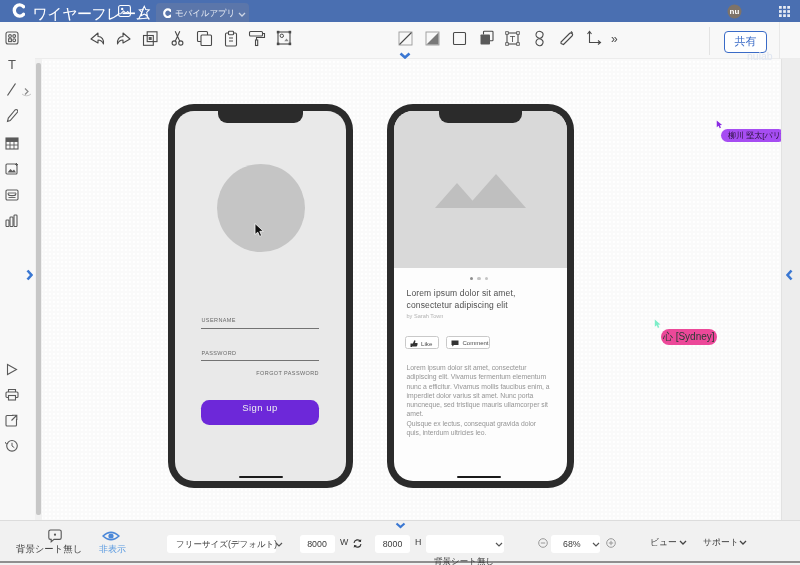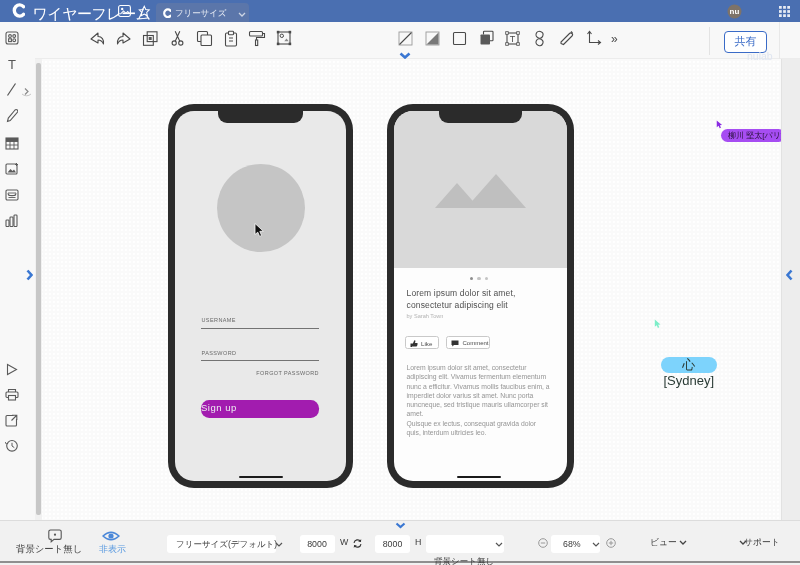--- a/index.html
+++ b/index.html
@@ -36,21 +36,21 @@
 
 .phone { position:absolute; background:#2b2b2b; border-radius:26px; z-index:5; }
 .screen { position:absolute; border-radius:19px; z-index:6; }
 .notch { position:absolute; background:#2b2b2b; border-radius:0 0 9px 9px; z-index:8; }
 .homebar { position:absolute; width:44px; height:2.6px; background:#1b1b1b; border-radius:2px; z-index:8; }
 
 
 .p1circle { position:absolute; left:217px; top:164px; width:88px; height:88px; border-radius:50%; background:#c5c5c5; z-index:7; }
 .p1label { position:absolute; font-size:5.5px; letter-spacing:0.4px; color:#686868; z-index:7; }
 .p1line { position:absolute; left:201px; width:118px; height:1px; background:#737373; z-index:7; }
-.signup { position:absolute; left:201px; top:400px; width:118px; height:18px; background:#a21caf; border-radius:8.2px; color:#edeff1; font-size:9.5px; text-align:left; line-height:16.5px; letter-spacing:0.5px; z-index:7; }
+.signup { position:absolute; left:201px; top:400px; width:118px; height:25px; background:#6d28d9; border-radius:8.2px; color:#edeff1; font-size:9.5px; text-align:center; line-height:16.5px; letter-spacing:0.5px; z-index:7; }
 
 
 .p2img { position:absolute; left:394px; top:111px; width:172.5px; height:157px; background:#d9d9d9; border-radius:19px 19px 0 0; z-index:6; }
 .dot { position:absolute; width:3.4px; height:3.4px; border-radius:50%; z-index:7; }
 .p2title { position:absolute; left:406.5px; top:288.2px; font-size:8.5px; letter-spacing:0.15px; line-height:11.4px; color:#4f4f4f; z-index:7; }
 .p2by { position:absolute; left:406.5px; top:313px; font-size:5.6px; color:#b3b3b3; z-index:7; }
 .p2btn { position:absolute; top:336px; height:13.4px; background:#fff; border:0.8px solid #c9c9c9; border-radius:2.5px; z-index:7; }
 .p2body { position:absolute; left:406.5px; top:363px; font-size:6.8px; letter-spacing:-0.02px; line-height:9.25px; color:#959595; z-index:7; }
 
 
@@ -69,21 +69,21 @@
     <circle cx="4.5" cy="4.3" r="1.3" fill="#fff"></circle>
     <path d="M2.5 10 L6 6.5 L8.5 9 L10.5 7 L12 8.8" fill="none" stroke="#fff" stroke-width="1.1"></path>
   </svg>
   <svg class="abs" style="left:138px;top:4.5px;" width="12.5" height="12.5" viewBox="0 0 24 24">
     <path d="M12 2.5 L14.9 8.6 L21.5 9.5 L16.7 14.1 L17.9 20.7 L12 17.5 L6.1 20.7 L7.3 14.1 L2.5 9.5 L9.1 8.6 Z" fill="none" stroke="#fff" stroke-width="2"></path>
   </svg>
   <div class="tab">
     <svg class="abs" style="left:5.5px;top:4.5px;" width="9.5" height="10.5" viewBox="0 0 14 15">
       <path d="M 12.5 3.7 A 5.3 5.6 0 1 0 12.5 11.3" fill="none" stroke="#fff" stroke-width="3.4" stroke-linecap="round"></path>
     </svg>
-    <div class="tabtxt">フリーサイズ</div>
+    <div class="tabtxt">モバイルアプリ</div>
     <svg class="abs" style="left:81.5px;top:8.5px;" width="8" height="5" viewBox="0 0 8 5">
       <path d="M1 1 L4 4 L7 1" fill="none" stroke="#cdd5e4" stroke-width="1.3"></path>
     </svg>
   </div>
   <svg class="abs" style="left:727px;top:4px;" width="15" height="15" viewBox="0 0 15 15">
     <circle cx="7.5" cy="7.5" r="7" fill="#7d736a"></circle>
     <text x="7.5" y="10.4" font-size="8" fill="#fff" text-anchor="middle" font-family="Liberation Sans" font-weight="bold">nu</text>
   </svg>
   <div class="nulab">nulab</div>
   <svg class="abs" style="left:779px;top:6px;" width="11" height="11" viewBox="0 0 12 12">
@@ -305,21 +305,21 @@
 </div>
 <div class="p2body">Lorem ipsum dolor sit amet, consectetur<br>adipiscing elit. Vivamus fermentum elementum<br>nunc a efficitur. Vivamus mollis faucibus enim, a<br>imperdiet dolor varius sit amet. Nunc porta<br>nuncneque, sed tristique mauris ullamcorper sit<br>amet.<br>Quisque ex lectus, consequat gravida dolor<br>quis, interdum ultricies leo.</div>
 
 <svg class="abs" style="left:715.5px;top:119.5px;z-index:9;" width="7.5" height="9" viewBox="0 0 10 12">
   <path d="M1 0.5 L1 9.5 L3.4 7.6 L4.9 11 L6.6 10.2 L5.2 6.9 L8.1 6.7 Z" fill="#8a2be2"></path>
 </svg>
 <div class="pill" style="left:721px;top:128.5px;width:64px;height:13.5px;background:#a64df2;border-radius:7px;color:#251036;line-height:13.5px;padding-left:7px;overflow:hidden;white-space:nowrap;">柳川 堅太[パリ]</div>
 <svg class="abs" style="left:654px;top:319px;z-index:9;" width="8" height="10" viewBox="0 0 10 12">
   <path d="M1 0.5 L1 9.5 L3.4 7.6 L4.9 11 L6.6 10.2 L5.2 6.9 L8.1 6.7 Z" fill="#7deec9"></path>
 </svg>
-<div class="pill" style="left:661px;top:328.5px;width:55.5px;height:16px;background:#7dd3fc;border-radius:8px;color:#2a3b35;line-height:16px;text-align:center;font-size:13px;margin-top:28px;">心 [Sydney]</div>
+<div class="pill" style="left:661px;top:328.5px;width:55.5px;height:16px;background:#ec4899;border-radius:8px;color:#2a3b35;line-height:16px;text-align:center;font-size:10px;">心 [Sydney]</div>
 
 <div class="bottombar"></div>
 <div class="bline"></div>
 <div id="bicons"></div>
 <div class="btxt" style="left:16px;top:543px;font-size:9.4px;">背景シート無し</div>
 <div class="btxt" style="left:99px;top:543.2px;font-size:9px;color:#5a9ae0;">非表示</div>
 <div class="wbox" style="left:167px;top:534.5px;width:109px;">
   <div class="abs" style="left:9px;top:4.3px;white-space:nowrap;font-size:8.5px;">フリーサイズ(デフォルト)</div>
   <svg class="abs" style="left:108px;top:7px;" width="8" height="5" viewBox="0 0 8 5">
       <path d="M1 1 L4 4 L7 1" fill="none" stroke="#555" stroke-width="1.2"></path>
@@ -352,21 +352,21 @@
     </svg>
 </div>
 <svg class="abs" style="left:605.5px;top:538px;z-index:26;" width="10" height="10" viewBox="0 0 10 10">
   <circle cx="5" cy="5" r="4.3" fill="none" stroke="#999" stroke-width="1"></circle>
     <path d="M2.8 5 h4.4 M5 2.8 v4.4" stroke="#999" stroke-width="1"></path>
 </svg>
 <div class="btxt" style="left:650px;top:537px;">ビュー</div>
 <svg class="abs" style="left:679px;top:540px;z-index:26;" width="8" height="5" viewBox="0 0 8 5">
     <path d="M1 1 L4 4 L7 1" fill="none" stroke="#444" stroke-width="1.3"></path>
   </svg>
-<div class="btxt" style="left:703px;top:537px;margin-left:41px;">サポート</div>
+<div class="btxt" style="left:703px;top:537px;">サポート</div>
 <svg class="abs" style="left:738.5px;top:540px;z-index:26;" width="8" height="5" viewBox="0 0 8 5">
     <path d="M1 1 L4 4 L7 1" fill="none" stroke="#444" stroke-width="1.3"></path>
   </svg>
 
 <svg class="abs" style="left:47.5px;top:529px;z-index:26;" width="14" height="14" viewBox="0 0 14 14">
   <path d="M2.5 1 h9 a1.7 1.7 0 0 1 1.7 1.7 v6 a1.7 1.7 0 0 1 -1.7 1.7 h-5.5 l-2.8 2.4 v-2.4 h-0.7 a1.7 1.7 0 0 1 -1.7 -1.7 v-6 a1.7 1.7 0 0 1 1.7 -1.7 z" fill="none" stroke="#555" stroke-width="1.1"></path>
   <circle cx="7" cy="5.7" r="1.1" fill="#555"></circle>
 </svg>
 <svg class="abs" style="left:102px;top:529.5px;z-index:26;" width="18" height="12" viewBox="0 0 18 12">
   <path d="M1 6 Q9 -1.5 17 6 Q9 13.5 1 6 Z" fill="none" stroke="#4a87d8" stroke-width="1.4"></path>

